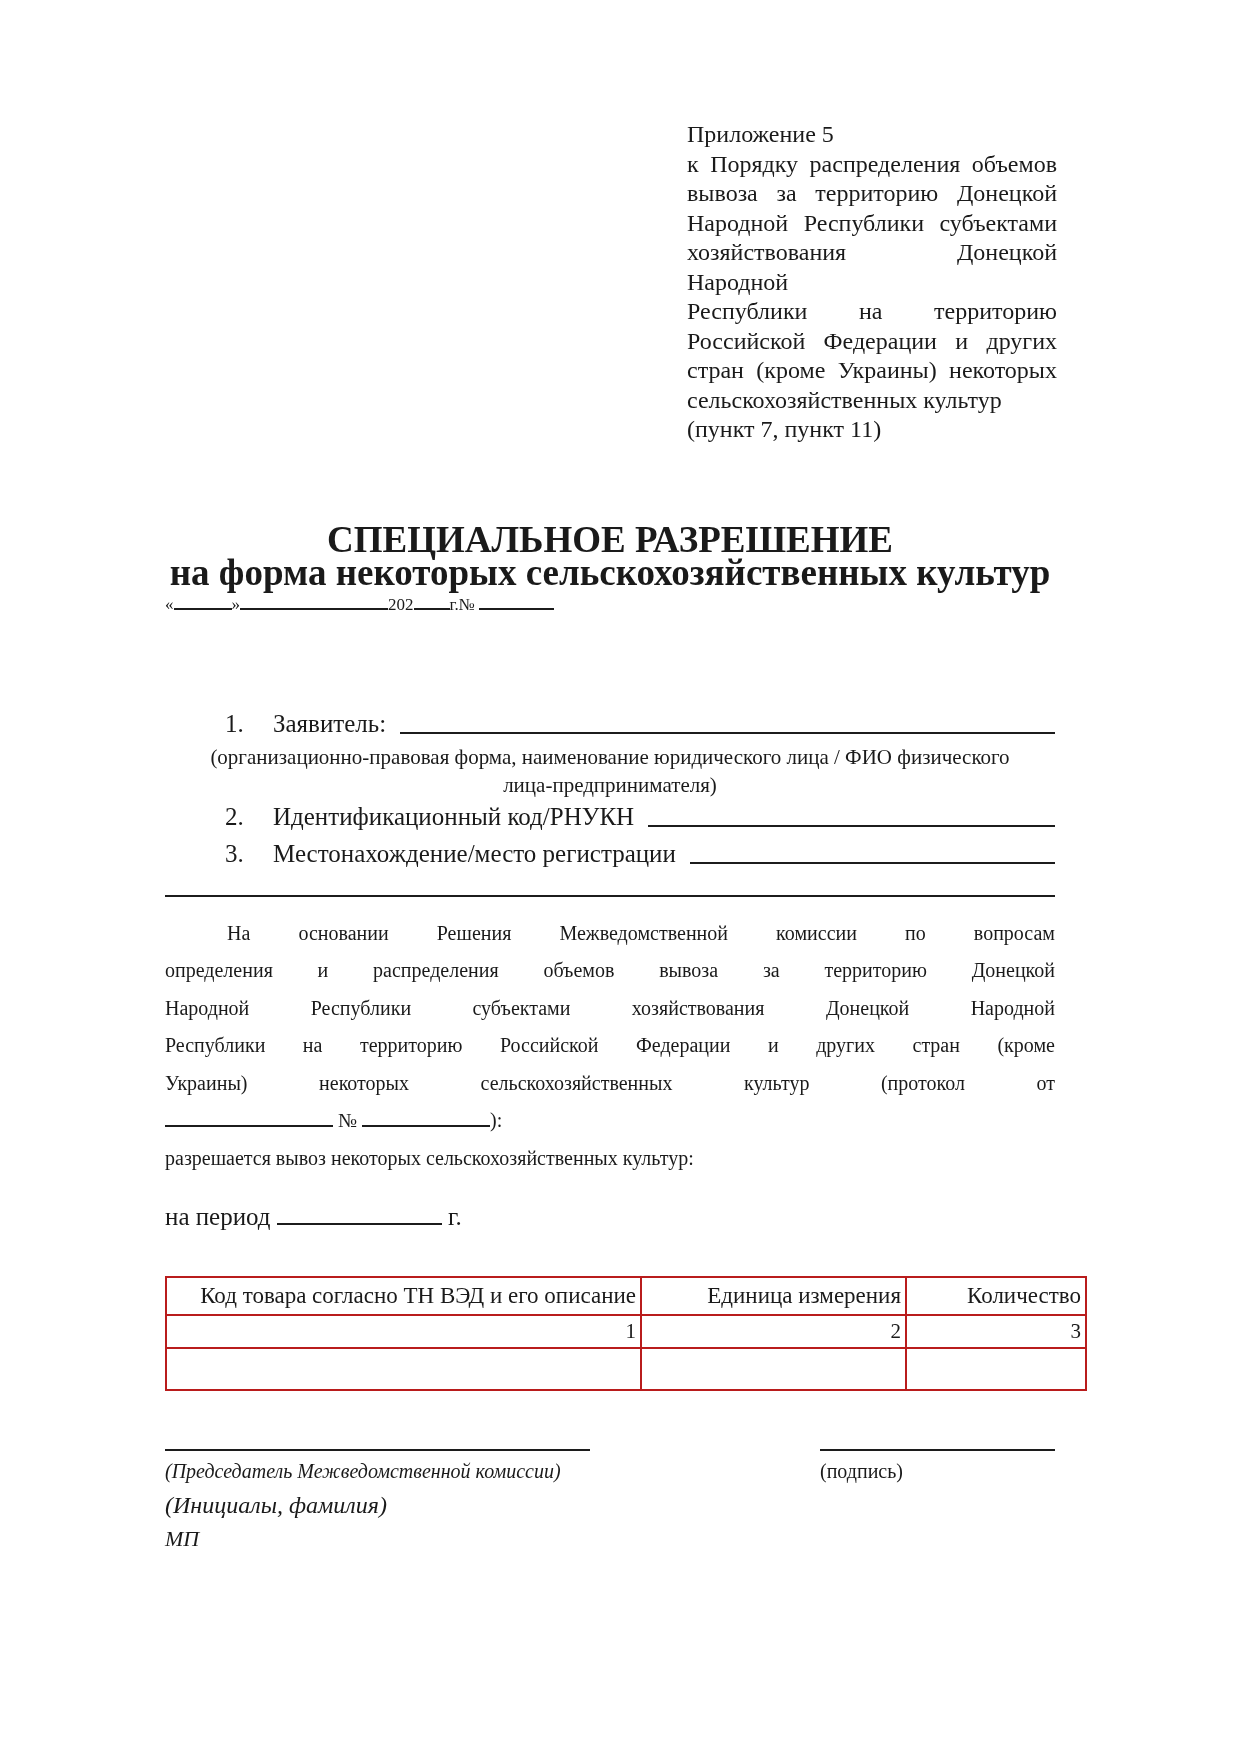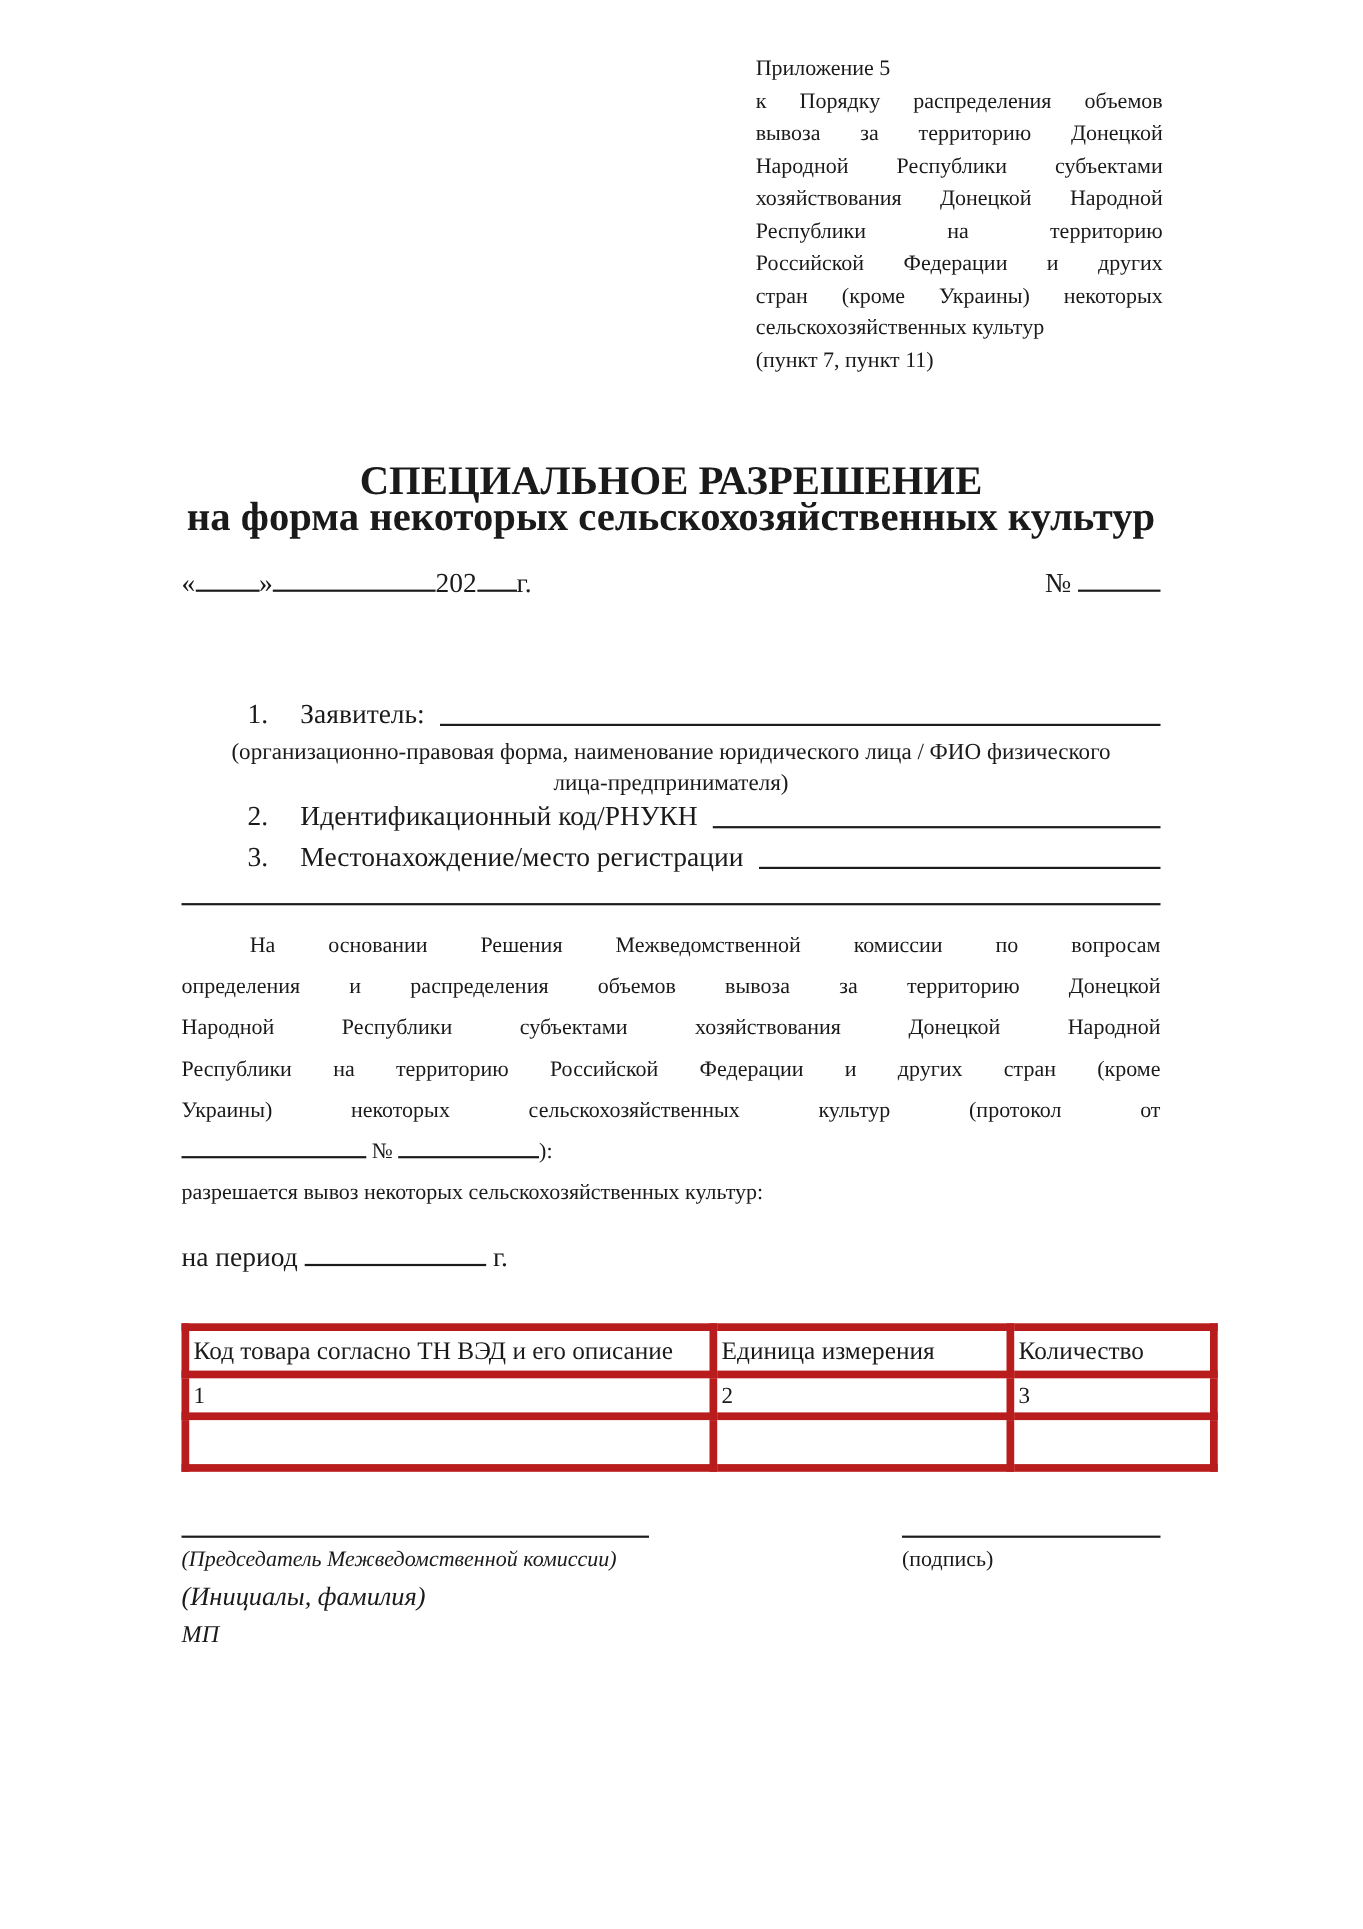--- a/index.html
+++ b/index.html
@@ -3,45 +3,45 @@
 <meta charset="utf-8">
 <style>
   html,body{margin:0;padding:0;background:#e8e8e8;}
   .page{
     width:1239px;height:1754px;background:#ffffff;position:relative;
     font-family:"Liberation Serif","DejaVu Serif",serif;
     color:#1a1a1a;overflow:hidden;box-sizing:border-box;
     padding:0 184px 0 165px;
   }
   .appendix{
-    margin-top:48px;margin-left:522px;width:370px;
-    font-size:20px;line-height:29.5px;
+    margin-top:120px;margin-left:522px;width:370px;
+    font-size:24px;line-height:29.5px;
   }
   .appendix .jline{text-align:justify;text-align-last:justify;}
   .appendix .nline{text-align:left;}
   .doc-title{margin-top:78px;text-align:center;font-weight:bold;font-size:37px;line-height:33px;}
-  .date-row{margin-top:28px;display:flex;justify-content:space-between;font-size:25px;line-height:31px;}
+  .date-row{display:flex;justify-content:flex-start;font-size:17px;line-height:31px;}
   .bl{display:inline-block;border-bottom:2px solid #1c1c1c;height:16px;vertical-align:baseline;}
   .w58{width:58px}.w148{width:148px}.w36{width:36px}.w75{width:75px}
   .w168{width:168px}.w128{width:128px}.w165{width:165px}
   .item-row{display:flex;font-size:25px;line-height:31px;}
   .item-row .num{padding-left:60px;width:48px;box-sizing:content-box;flex:none;}
   .item-row .fill{flex:1;border-bottom:2px solid #1c1c1c;margin:0 0 5px 14px;align-self:flex-end;}
   .item1{margin-top:88px;}
   .form-caption{margin-top:4px;text-align:center;font-size:21px;line-height:28px;}
   .item2{margin-top:2px;}
   .item3{margin-top:6px;}
   .full-rule{margin-top:26px;border-bottom:2px solid #1c1c1c;height:0;}
   .paragraph{margin-top:18px;font-size:20px;line-height:37.5px;}
   .paragraph .pline{text-align:justify;text-align-last:justify;}
   .paragraph .pfirst{text-indent:62px;}
   .paragraph .plast,.paragraph .ppermit{text-align:left;text-align-last:left;}
   .period-row{margin-top:24px;font-size:25px;line-height:31px;}
   .goods-table{margin-top:44px;width:890px;border-collapse:collapse;table-layout:fixed;}
-  .goods-table td{border:7px solid #b91c1c;text-align:left;padding:3px 4px;}
+  .goods-table td{border:2px solid #b91c1c;text-align:right;padding:3px 4px;}
   .goods-table .hdr td{font-size:23px;height:30px;vertical-align:middle;}
   .goods-table .nums td{font-size:21px;height:22px;}
   .goods-table .blank td{height:34px;}
   .col1{width:465px}.col2{width:255px}.col3{width:170px}
   .sig-block{margin-top:58px;display:flex;align-items:flex-start;}
   .sig-left{width:425px;font-style:italic;}
   .sig-spacer{flex:1;}
   .sig-right{width:235px;}
   .sig-line{border-bottom:2px solid #1c1c1c;height:0;margin-bottom:7px;}
   .sig-caption{font-size:20px;line-height:26px;}

